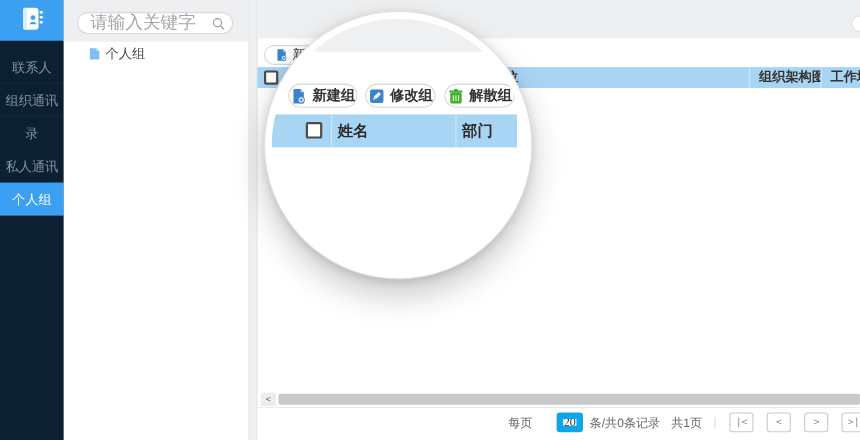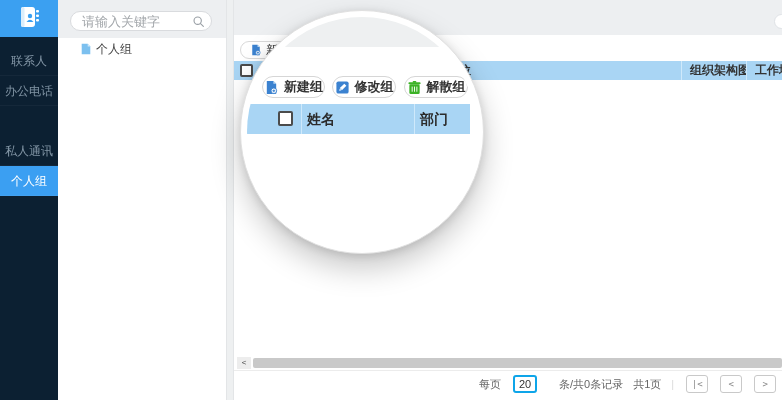--- a/index.html
+++ b/index.html
@@ -21,21 +21,21 @@
               color:#8295a5; font-size:12px; cursor:pointer;
               border-bottom:1px solid rgba(255,255,255,0.04); }
   .nav-item.active { background:#3b9ff2; color:#ffffff; }
 
   
   .panel2 { left:58px; top:0; width:168px; height:400px; background:#ffffff; }
   .panel2-top { left:58px; top:0; width:168px; height:38px; background:#edeff1; }
   .search-box { left:70px; top:11px; width:142px; height:20px; background:#fff;
                 border:1px solid #d9dbde; border-radius:10px;
                 display:flex; align-items:center; padding:0 6px 0 11px; }
-  .search-box input { border:none; outline:none; flex:1; font-size:13px; color:#555;
+  .search-box input { border:none; outline:none; flex:1; font-size:16px; color:#555;
                       font-family:inherit; background:transparent; min-width:0; }
   .search-box input::placeholder { color:#a3a7ab; }
   .tree-row { left:80px; top:42px; height:14px; display:flex; align-items:center; gap:4px; }
   .tree-row span { font-size:12px; color:#444; }
 
   
   .divider-strip { left:226px; top:0; width:8px; height:400px; background:#eef0f1;
                    border-left:1px solid #e3e5e7; border-right:1px solid #e3e5e7; }
 
   
@@ -63,24 +63,24 @@
   .hscroll-btn { left:237px; top:357px; width:14px; height:12px; background:#ededed;
                  color:#444; font-size:8px; line-height:12px; text-align:center; cursor:pointer; }
   .hscroll-thumb { left:253px; top:358px; width:529px; height:10px; background:#c9c9c9;
                    border-radius:2px; cursor:pointer; }
 
   
   .bottom-bar { left:234px; top:370px; width:548px; height:30px; background:#fff;
                 border-top:1px solid #ececec; }
   .pager { left:462px; top:371px; height:26px; display:flex; align-items:center;
            font-size:11px; color:#666; white-space:nowrap; }
-  .pager .lbl { margin-left:22px; }
-  .pg-input { width:24px; height:18px; border:2px solid #0ea5e9; border-radius:3px;
-              text-align:center; font-size:11px; color:#333; margin-left:12px;
-              font-family:Liberation Sans, sans-serif; outline:none; }
+  .pager .lbl { margin-left:6px; }
+  .pg-input { width:24px; height:18px; border:6px solid #0ea5e9; border-radius:3px;
+              text-align:center; font-size:11px; color:#333; margin-left:22px;
+              font-family:Liberation Serif, serif; outline:none; }
   .pg-sep { color:#dadada; margin-left:10px; }
   .pg-btn { width:22px; height:18px; border:1px solid #c9c9c9; border-radius:3px;
             background:#fff; color:#8a8a8a; font-size:9px; line-height:16px;
             text-align:center; margin-left:12px; cursor:pointer;
             font-family:"DejaVu Sans Mono",monospace; }
 
   
   .mag-circle { left:240px; top:10px; width:244px; height:244px; border-radius:50%;
                 background:#fff; border:1px solid #e0e0e0;
                 box-shadow:0 14px 30px rgba(0,0,0,0.22), 0 2px 8px rgba(0,0,0,0.12); }
@@ -112,21 +112,21 @@
         <rect x="5" y="3" width="3.5" height="20" rx="1.5" fill="#dceefb"></rect>
         <circle cx="14" cy="12" r="2.2" fill="#3ba0f1"></circle>
         <path d="M10.5 18 q3.5 -4.5 7 0 z" fill="#3ba0f1"></path>
         <rect x="20" y="6" width="3" height="2.4" rx="1" fill="#ffffff"></rect>
         <rect x="20" y="10.5" width="3" height="2.4" rx="1" fill="#ffffff"></rect>
         <rect x="20" y="15" width="3" height="2.4" rx="1" fill="#ffffff"></rect>
       </svg>
     </span>
   </div>
   <div class="abs nav-item" style="top:46px">联系人</div>
-  <div class="abs nav-item" style="top:76px">办公电话</div>
+  <div class="abs nav-item" style="top:76px">组织通讯录</div>
   <div class="abs nav-item" style="top:136px">私人通讯录</div>
   <div class="abs nav-item active" style="top:166px">个人组</div>
 </div>
 
 <div class="abs panel2"></div>
 <div class="abs panel2-top"></div>
 <div class="abs search-box">
   <input type="text" placeholder="请输入关键字" style="">
   <span style="display:flex">
     <svg width="13" height="13" viewBox="0 0 16 16">
@@ -189,21 +189,21 @@
   <div class="hcell" style="left:204px;width:96px">岗位</div>
   <div class="hcell" style="left:447px;width:65px">组织架构图</div>
   <div class="hcell" style="left:512px;width:80px">工作地</div>
 </div>
 
 <div class="abs hscroll-btn">&lt;</div>
 <div class="abs hscroll-thumb"></div>
 
 <div class="abs bottom-bar"></div>
 <div class="abs pager">
-  <span class="lbl" style="margin-left:17px">每页</span>
+  <span class="lbl" style="margin-left:0">每页</span>
   <input class="pg-input" value="20" style="">
   <span class="lbl">条/共0条记录</span>
   <span class="lbl" style="margin-left:10px">共1页</span>
   <span class="pg-sep">|</span>
   <span class="pg-btn">|&lt;</span>
   <span class="pg-btn">&lt;</span>
   <span class="pg-btn">&gt;</span>
   <span class="pg-btn">&gt;|</span>
   <span class="pg-sep">|</span>
 

